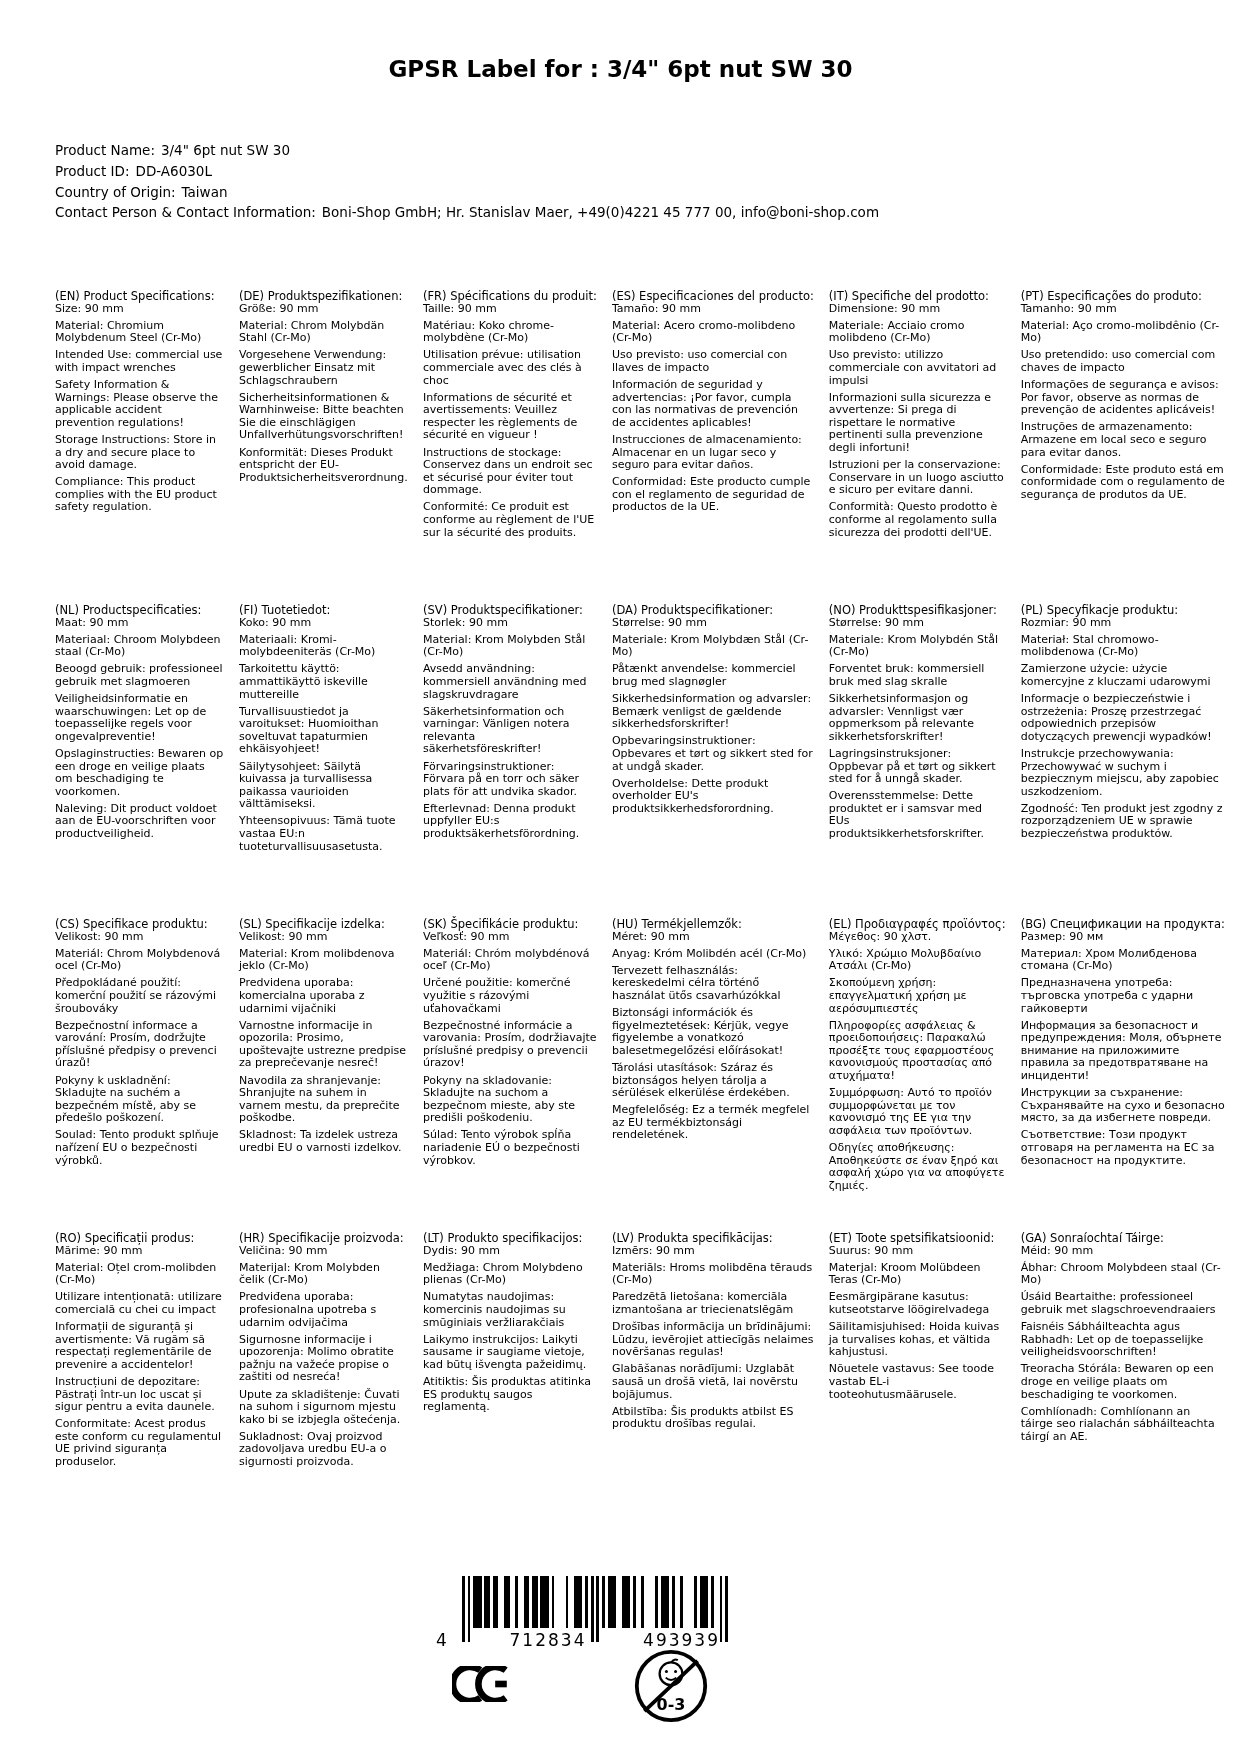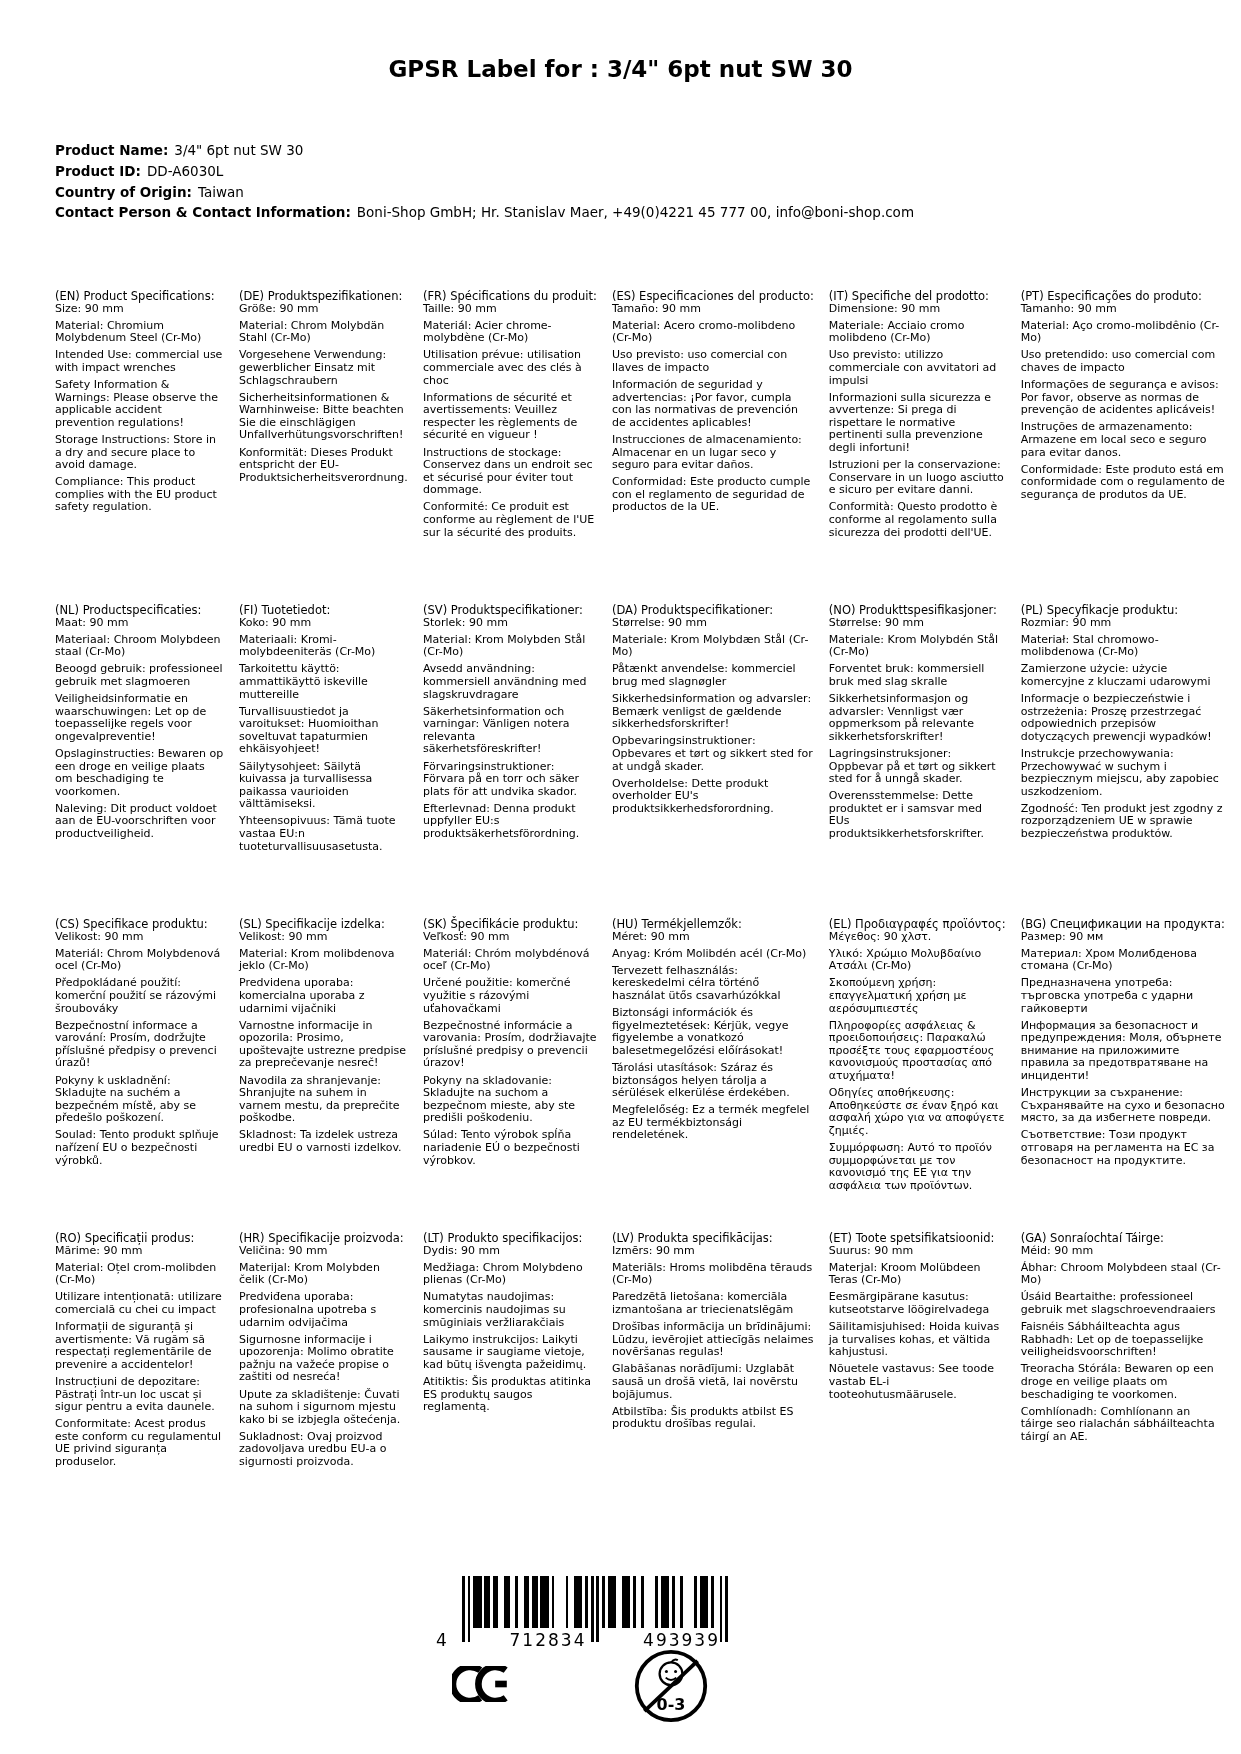--- a/index.html
+++ b/index.html
@@ -9,21 +9,21 @@
     -webkit-font-smoothing:antialiased;
   }
   .page-title {
     position:absolute; top:56px; left:0; width:1241px;
     text-align:center; font-size:23px; font-weight:bold; margin:0;
   }
   .product-info {
     position:absolute; left:55px; top:140px;
     font-size:13.5px; line-height:20.8px;
   }
-  .pi-row b { font-weight:bold; margin-right:6px; }
+  .pi-row b { font-weight:normal; margin-right:6px; }
   .spec-grid {
     position:absolute; left:55px; top:290px; width:1170px;
     display:grid; grid-template-columns:repeat(6,1fr);
     column-gap:15px; grid-auto-rows:314px;
   }
   .spec-block { font-size:11px; line-height:12.6px; overflow:visible; }
   .spec-block h3 { font-size:11.5px; font-weight:normal; margin:0; white-space:nowrap; }
   .spec-block p { margin:4.5px 0 0 0; }
   .spec-block p:first-of-type { margin-top:0; }
 
@@ -64,21 +64,21 @@
       <h3>(DE) Produktspezifikationen:</h3>
       <p>Größe: 90 mm</p>
       <p>Material: Chrom Molybdän Stahl (Cr-Mo)</p>
       <p>Vorgesehene Verwendung: gewerblicher Einsatz mit Schlagschraubern</p>
       <p>Sicherheitsinformationen &amp; Warnhinweise: Bitte beachten Sie die einschlägigen Unfallverhütungsvorschriften!</p>
       <p>Konformität: Dieses Produkt entspricht der EU-Produktsicherheitsverordnung.</p>
     </section>
     <section class="spec-block">
       <h3>(FR) Spécifications du produit:</h3>
       <p>Taille: 90 mm</p>
-      <p>Materiál: Acier chrome-molybdène (Cr-Mo)</p>
+      <p>Matériau: Koko chrome-molybdène (Cr-Mo)</p>
       <p>Utilisation prévue: utilisation commerciale avec des clés à choc</p>
       <p>Informations de sécurité et avertissements: Veuillez respecter les règlements de sécurité en vigueur !</p>
       <p>Instructions de stockage: Conservez dans un endroit sec et sécurisé pour éviter tout dommage.</p>
       <p>Conformité: Ce produit est conforme au règlement de l'UE sur la sécurité des produits.</p>
     </section>
     <section class="spec-block">
       <h3>(ES) Especificaciones del producto:</h3>
       <p>Tamaño: 90 mm</p>
       <p>Material: Acero cromo-molibdeno (Cr-Mo)</p>
       <p>Uso previsto: uso comercial con llaves de impacto</p>
@@ -193,22 +193,22 @@
       <p>Biztonsági információk és figyelmeztetések: Kérjük, vegye figyelembe a vonatkozó balesetmegelőzési előírásokat!</p>
       <p>Tárolási utasítások: Száraz és biztonságos helyen tárolja a sérülések elkerülése érdekében.</p>
       <p>Megfelelőség: Ez a termék megfelel az EU termékbiztonsági rendeletének.</p>
     </section>
     <section class="spec-block">
       <h3>(EL) Προδιαγραφές προϊόντος:</h3>
       <p>Μέγεθος: 90 χλστ.</p>
       <p>Υλικό: Χρώμιο Μολυβδαίνιο Ατσάλι (Cr-Mo)</p>
       <p>Σκοπούμενη χρήση: επαγγελματική χρήση με αερόσυμπιεστές</p>
       <p>Πληροφορίες ασφάλειας &amp; προειδοποιήσεις: Παρακαλώ προσέξτε τους εφαρμοστέους κανονισμούς προστασίας από ατυχήματα!</p>
+      <p>Συμμόρφωση: Αυτό το προϊόν συμμορφώνεται με τον κανονισμό της ΕΕ για την ασφάλεια των προϊόντων.</p>
       <p>Οδηγίες αποθήκευσης: Αποθηκεύστε σε έναν ξηρό και ασφαλή χώρο για να αποφύγετε ζημιές.</p>
-      <p>Συμμόρφωση: Αυτό το προϊόν συμμορφώνεται με τον κανονισμό της ΕΕ για την ασφάλεια των προϊόντων.</p>
     </section>
     <section class="spec-block">
       <h3>(BG) Спецификации на продукта:</h3>
       <p>Размер: 90 мм</p>
       <p>Материал: Хром Молибденова стомана (Cr-Mo)</p>
       <p>Предназначена употреба: търговска употреба с ударни гайковерти</p>
       <p>Информация за безопасност и предупреждения: Моля, обърнете внимание на приложимите правила за предотвратяване на инциденти!</p>
       <p>Инструкции за съхранение: Съхранявайте на сухо и безопасно място, за да избегнете повреди.</p>
       <p>Съответствие: Този продукт отговаря на регламента на ЕС за безопасност на продуктите.</p>
     </section>

